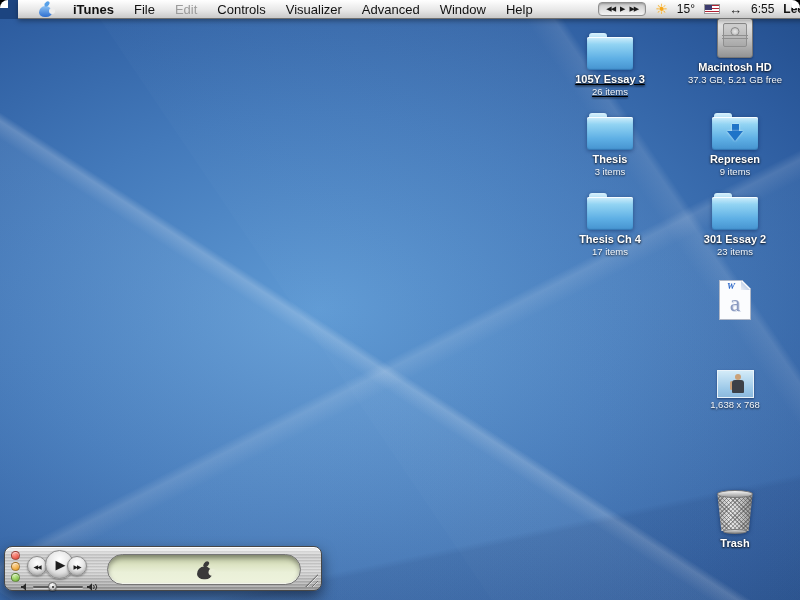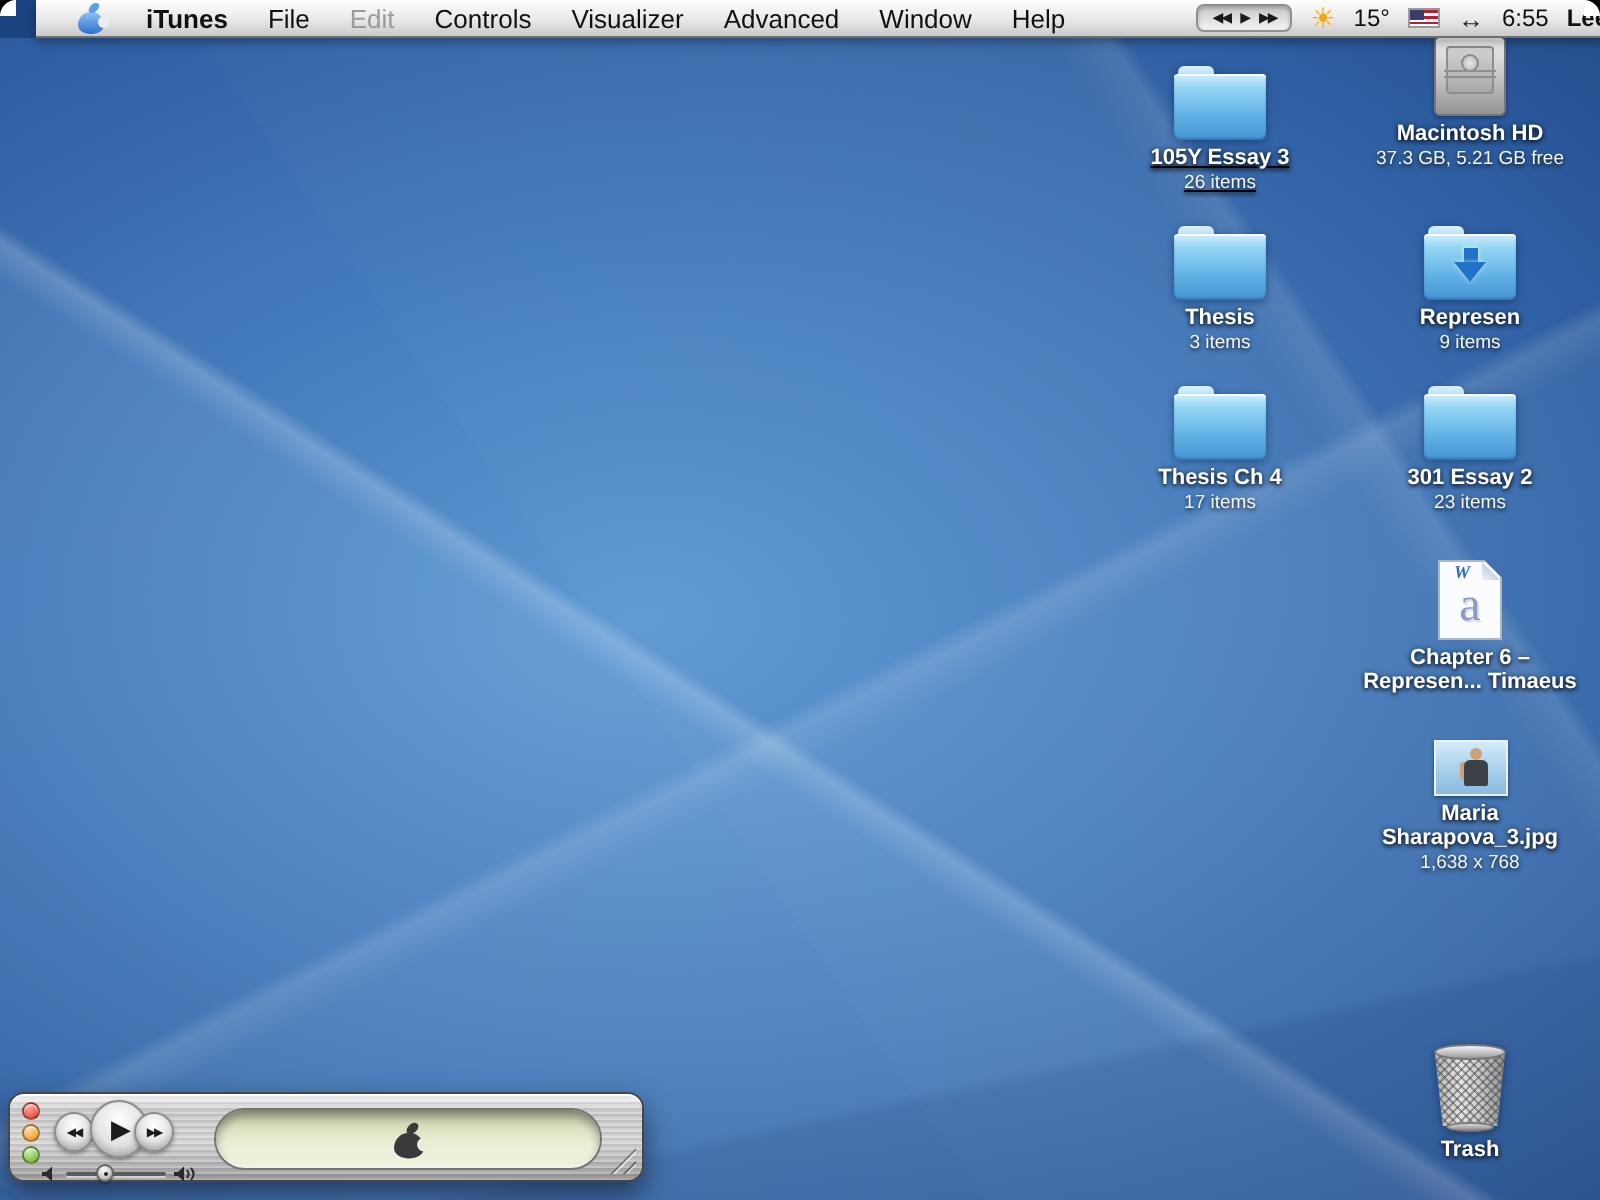--- a/index.html
+++ b/index.html
@@ -324,36 +324,34 @@
 </div>
 
 <div class="dicon" style="left:675px; top:278px;">
   <div class="holder">
     <div class="doc">
       <div class="fold"></div>
       <div class="w">W</div>
       <div class="a">a</div>
     </div>
   </div>
-  <div class="dlabel">Chapter 6 – Represen... Timaeus</div>
 </div>
 
 <div class="dicon" style="left:675px; top:360px;">
   <div class="holder" style="height:38px;">
     <div class="thumb">
       <div class="arm"></div>
         <div class="head"></div>
         <div class="torso"></div>
     </div>
   </div>
-  <div class="dlabel">Maria Sharapova_3.jpg</div>
   <div class="dinfo">1,638 x 768</div>
 </div>
 
-<div class="dicon" style="left:675px; top:520px;">
+<div class="dicon" style="left:675px; top:488px;">
   <div class="holder" style="height:46px;">
     <div class="trash">
       <div class="tbody"></div>
         <div class="rim"></div>
         <div class="base"></div>
     </div>
   </div>
   <div class="dlabel">Trash</div>
 </div>
 

